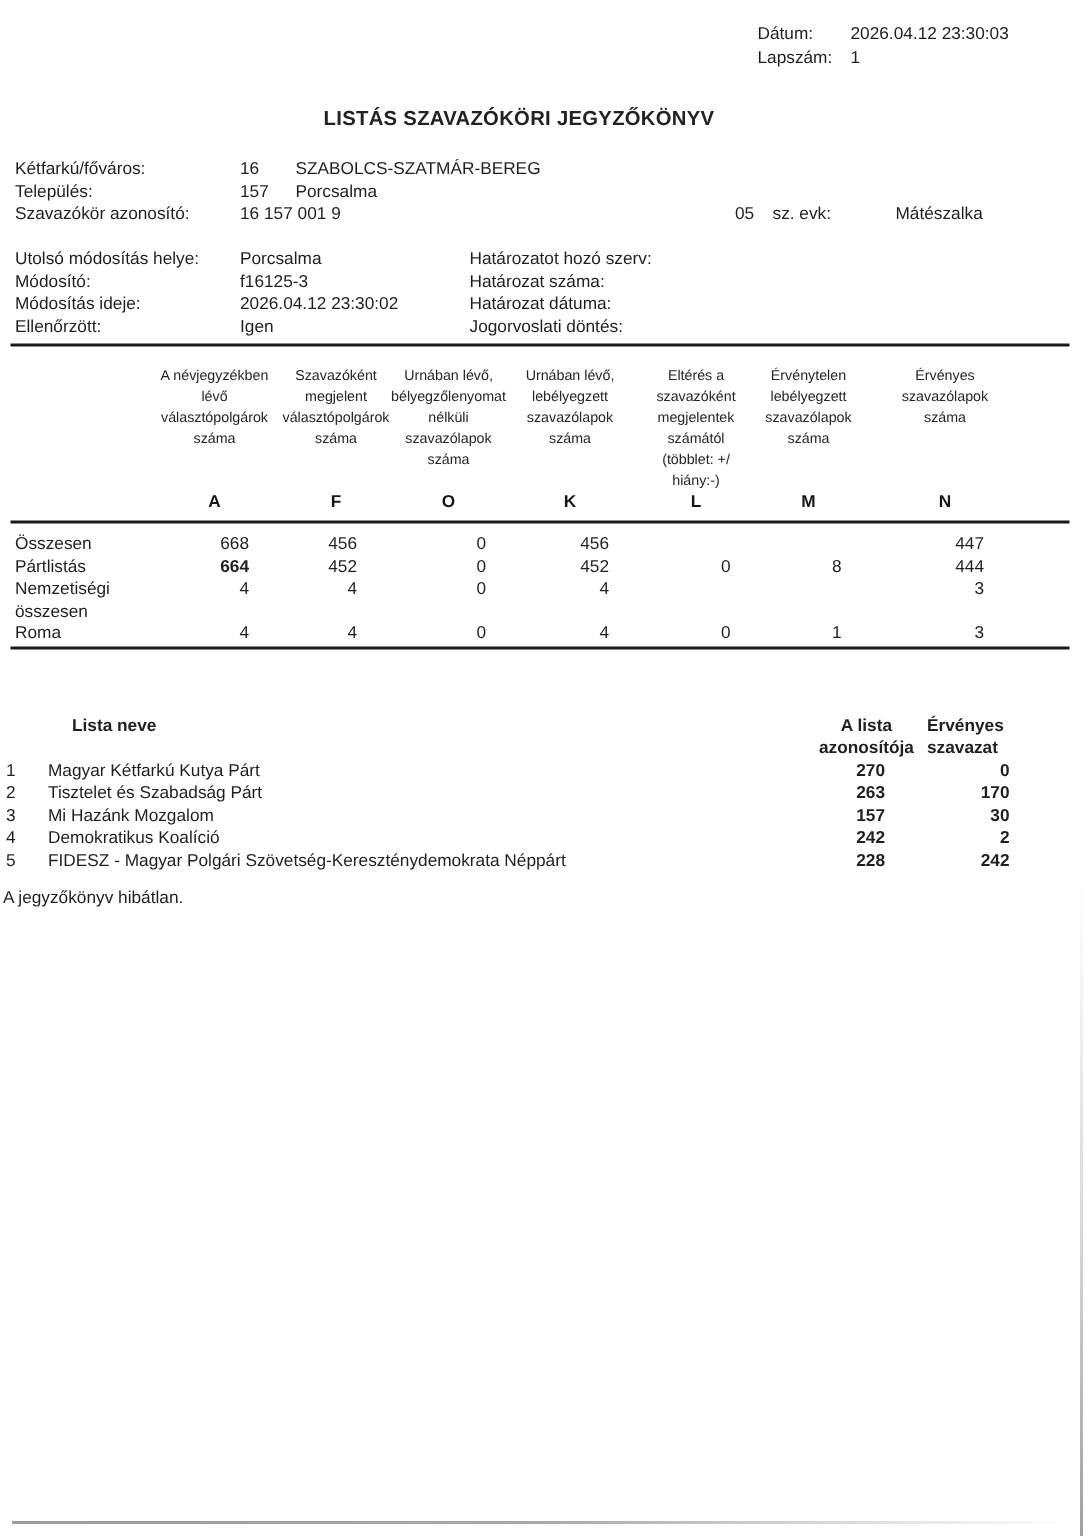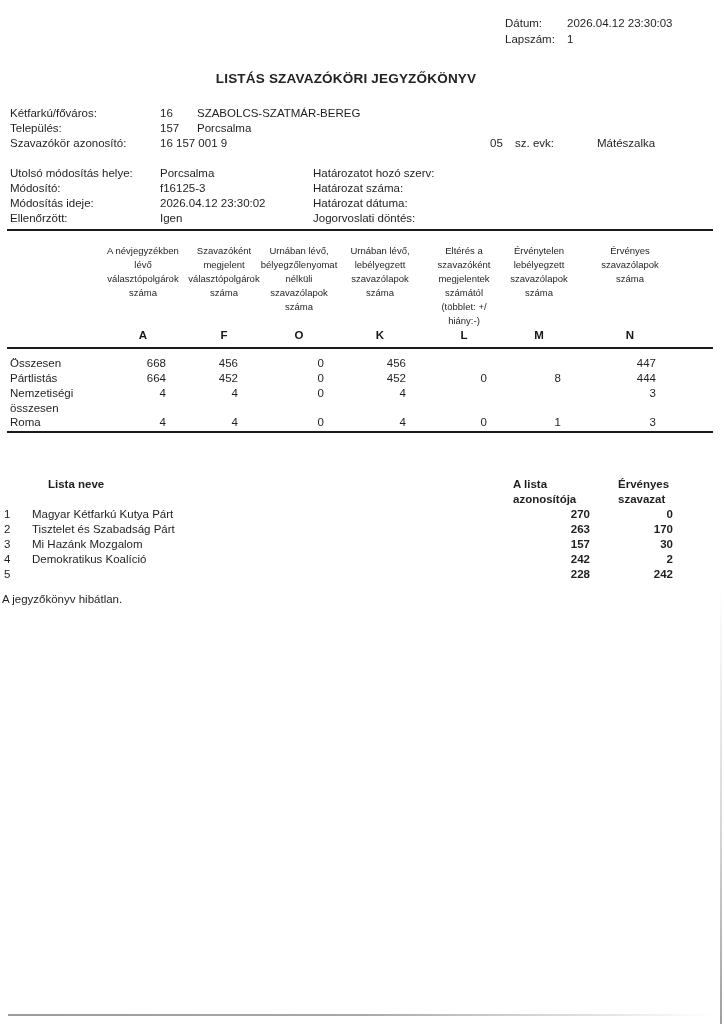--- a/index.html
+++ b/index.html
@@ -138,21 +138,21 @@
     <span class="num-cell" style="left:178px;">456</span>
     <span class="num-cell" style="left:264px;">0</span>
     <span class="num-cell" style="left:346px;">456</span>
     <span class="num-cell" style="left:427px;"></span>
     <span class="num-cell" style="left:501px;"></span>
     <span class="num-cell" style="left:596px;">447</span>
   </div>
 
   <div class="trow" style="top:371px;">
     <span class="row-label">Pártlistás</span>
-    <span class="num-cell" style="left:106px;">664</span>
+    <span class="num-cell" style="left:106px;font-weight:bold;">664</span>
     <span class="num-cell" style="left:178px;">452</span>
     <span class="num-cell" style="left:264px;">0</span>
     <span class="num-cell" style="left:346px;">452</span>
     <span class="num-cell" style="left:427px;">0</span>
     <span class="num-cell" style="left:501px;">8</span>
     <span class="num-cell" style="left:596px;">444</span>
   </div>
 
   <div class="trow" style="top:386px;">
     <span class="row-label">Nemzetiségi
@@ -173,21 +173,21 @@
     <span class="num-cell" style="left:264px;">0</span>
     <span class="num-cell" style="left:346px;">4</span>
     <span class="num-cell" style="left:427px;">0</span>
     <span class="num-cell" style="left:501px;">1</span>
     <span class="num-cell" style="left:596px;">3</span>
   </div>
 
   <div class="rule" style="top:431px;"></div>
 
   <div class="abs bold" style="left:48px; top:477px;">Lista neve</div>
-  <div class="abs bold pre" style="left:513px; top:477px;">A lista
+  <div class="abs bold pre" style="left:546px; top:477px;text-align:center;">A lista
 azonosítója</div>
   <div class="abs bold pre" style="left:618px; top:477px;">Érvényes
 szavazat</div>
 
   <div class="lrow" style="top:507px;">
     <span class="l-num">1</span>
     <span class="l-name">Magyar Kétfarkú Kutya Párt</span>
     <span class="l-id">270</span>
     <span class="l-votes">0</span>
   </div>
@@ -204,20 +204,21 @@
     <span class="l-votes">30</span>
   </div>
   <div class="lrow" style="top:552px;">
     <span class="l-num">4</span>
     <span class="l-name">Demokratikus Koalíció</span>
     <span class="l-id">242</span>
     <span class="l-votes">2</span>
   </div>
   <div class="lrow" style="top:567px;">
     <span class="l-num">5</span>
+    <span class="l-name">FIDESZ - Magyar Polgári Szövetség-Kereszténydemokrata Néppárt</span>
     <span class="l-id">228</span>
     <span class="l-votes">242</span>
   </div>
 
   <div class="abs" style="left:2px; top:592px;">A jegyzőkönyv hibátlan.</div>
 
   <div class="scan-hline"></div>
   <div class="scan-vline"></div>
 
 </div>

